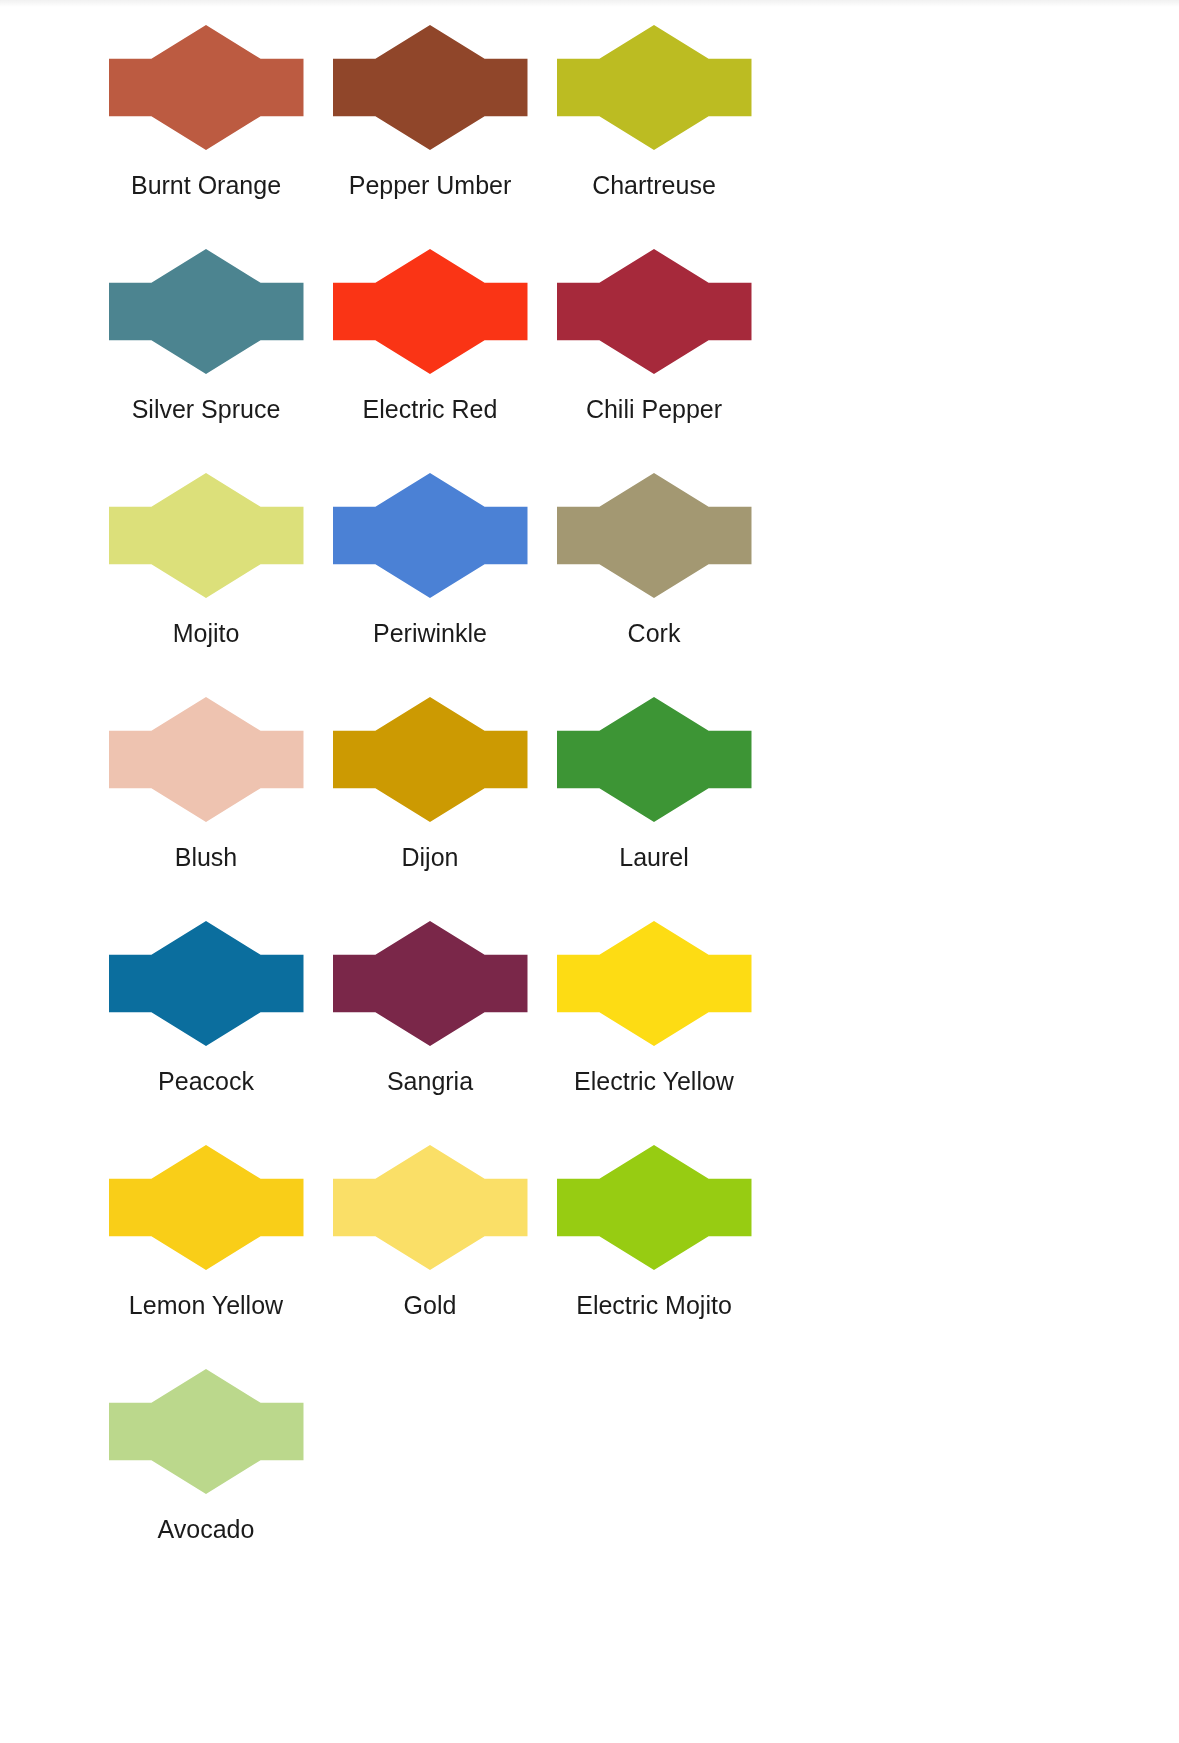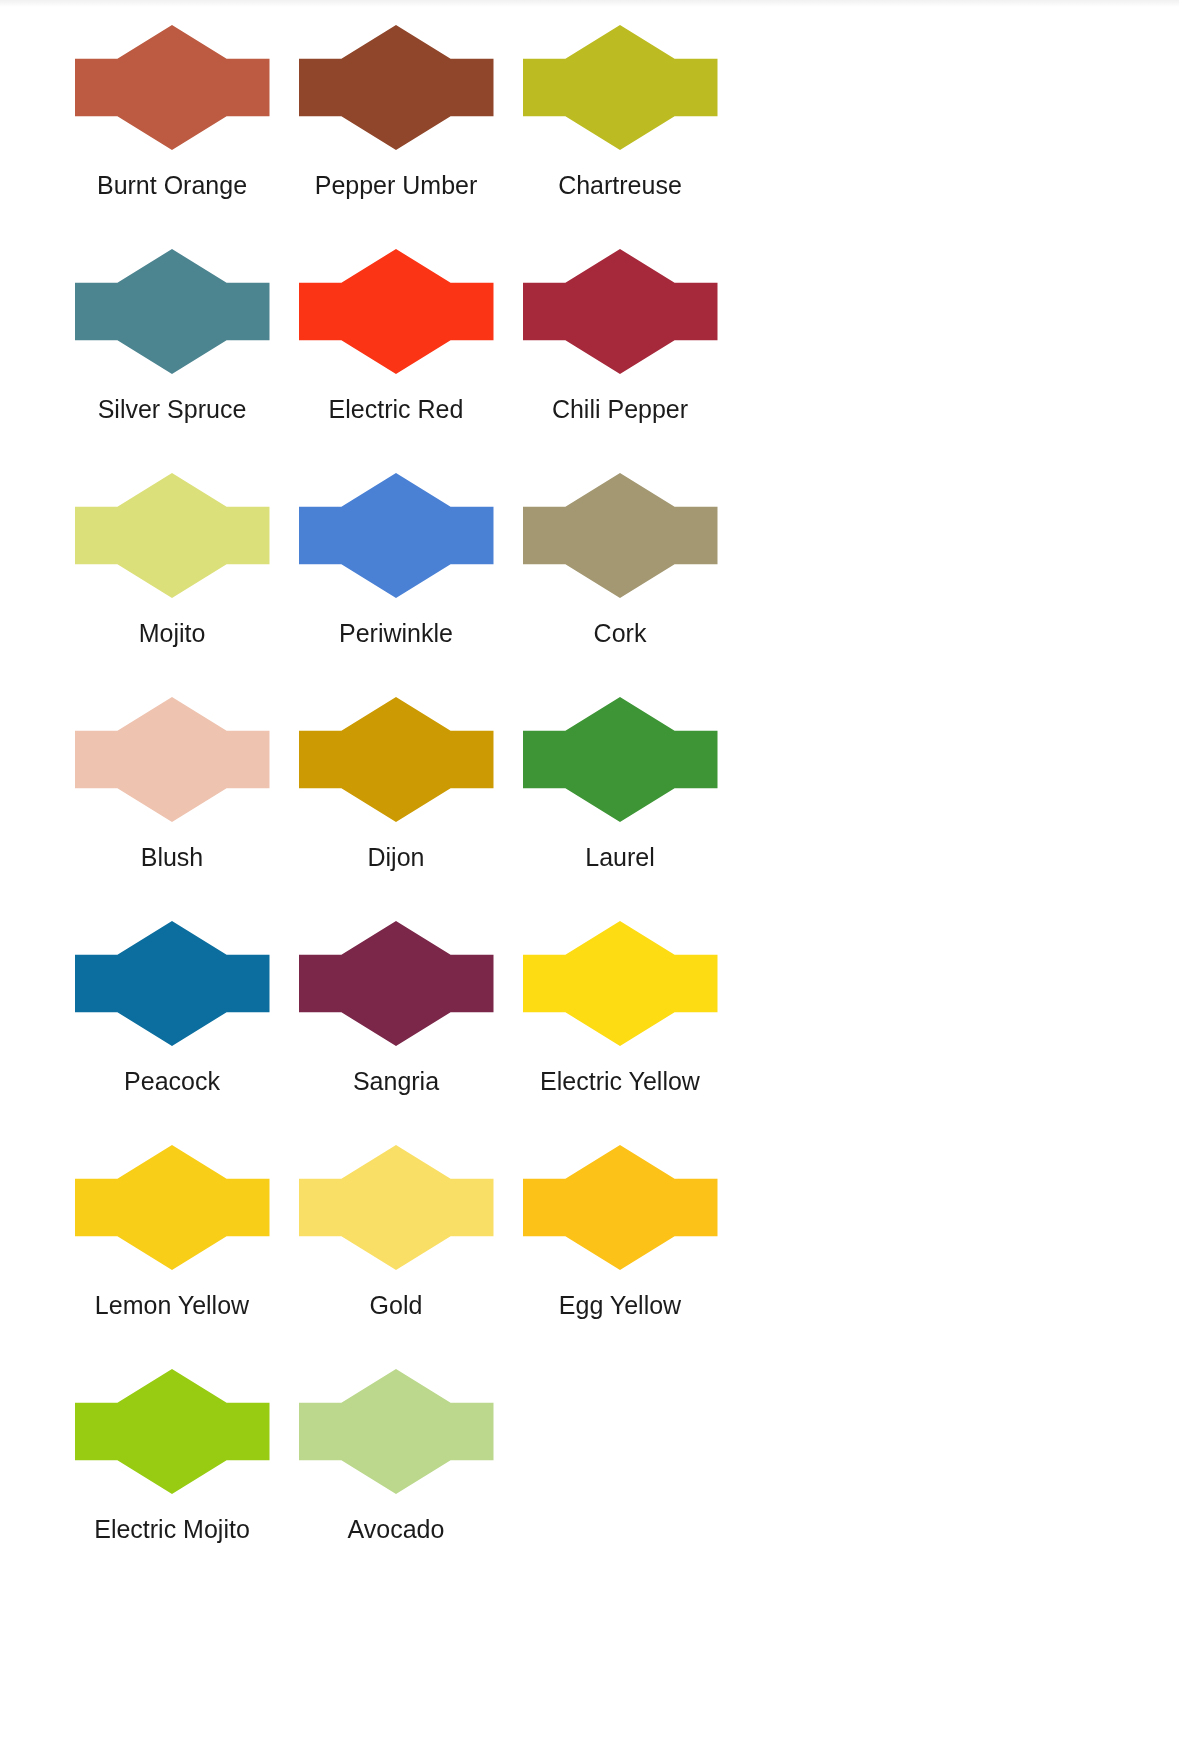--- a/index.html
+++ b/index.html
@@ -25,21 +25,21 @@
   }
 
   #swatch-grid {
     position: absolute;
     top: 0;
     left: 0;
     width: 1179px;
     display: grid;
     grid-template-columns: repeat(3, 224px);
     justify-content: start;
-    padding-left: 60px;
+    padding-left: 94px;
     box-sizing: border-box;
   }
 
   .swatch-cell {
     width: 224px;
     height: 224px;
     display: flex;
     flex-direction: column;
     align-items: center;
     justify-content: flex-start;
@@ -133,24 +133,20 @@
     </div>
     <div class="swatch-cell">
       <div class="swatch-hex" style="background: rgb(249, 206, 24);"></div>
       <div class="swatch-label">Lemon Yellow</div>
     </div>
     <div class="swatch-cell">
       <div class="swatch-hex" style="background: rgb(250, 223, 103);"></div>
       <div class="swatch-label">Gold</div>
     </div>
     <div class="swatch-cell">
-      <div class="swatch-hex" style="background: rgb(252, 194, 23);"></div>
-      <div class="swatch-label">Egg Yellow</div>
-    </div>
-    <div class="swatch-cell">
       <div class="swatch-hex" style="background: rgb(151, 204, 18);"></div>
       <div class="swatch-label">Electric Mojito</div>
     </div>
     <div class="swatch-cell">
       <div class="swatch-hex" style="background: rgb(187, 216, 140);"></div>
       <div class="swatch-label">Avocado</div>
     </div>
   </div>
 
 </body></html>

